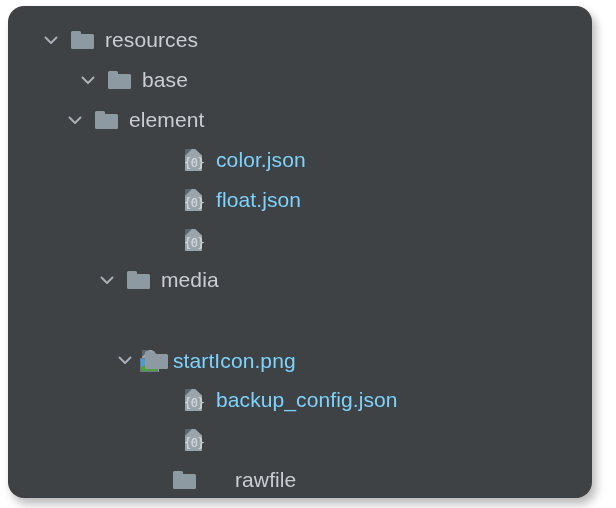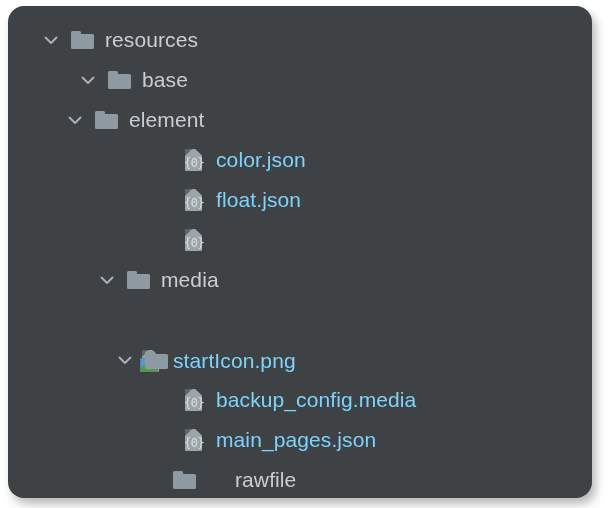--- a/index.html
+++ b/index.html
@@ -298,30 +298,29 @@
           <span class="f-body"></span>
         </span>
       </li>
       <li class="tree-row" style="top: 374px; padding-left: 143px;">
         <span class="chevron-spacer"></span>
         <span class="icon-json">
           <span class="page"></span>
           <span class="fold"></span>
           <span class="braces">{0}</span>
         </span>
-        <span class="label file-label">backup_config.media</span>
+        <span class="label file-label">backup_config.json</span>
       </li>
       <li class="tree-row" style="top: 414px; padding-left: 143px;">
         <span class="chevron-spacer"></span>
         <span class="icon-json">
           <span class="page"></span>
           <span class="fold"></span>
           <span class="braces">{0}</span>
         </span>
-        <span class="label file-label">main_pages.json</span>
       </li>
       <li class="tree-row" style="top: 454px; padding-left: 106px; gap: 28px;">
         <span class="chevron-spacer"></span>
         <span class="icon-folder">
           <span class="f-tab"></span>
           <span class="f-body"></span>
         </span>
         <span class="label folder-label">rawfile</span>
       </li>
     </ul>

